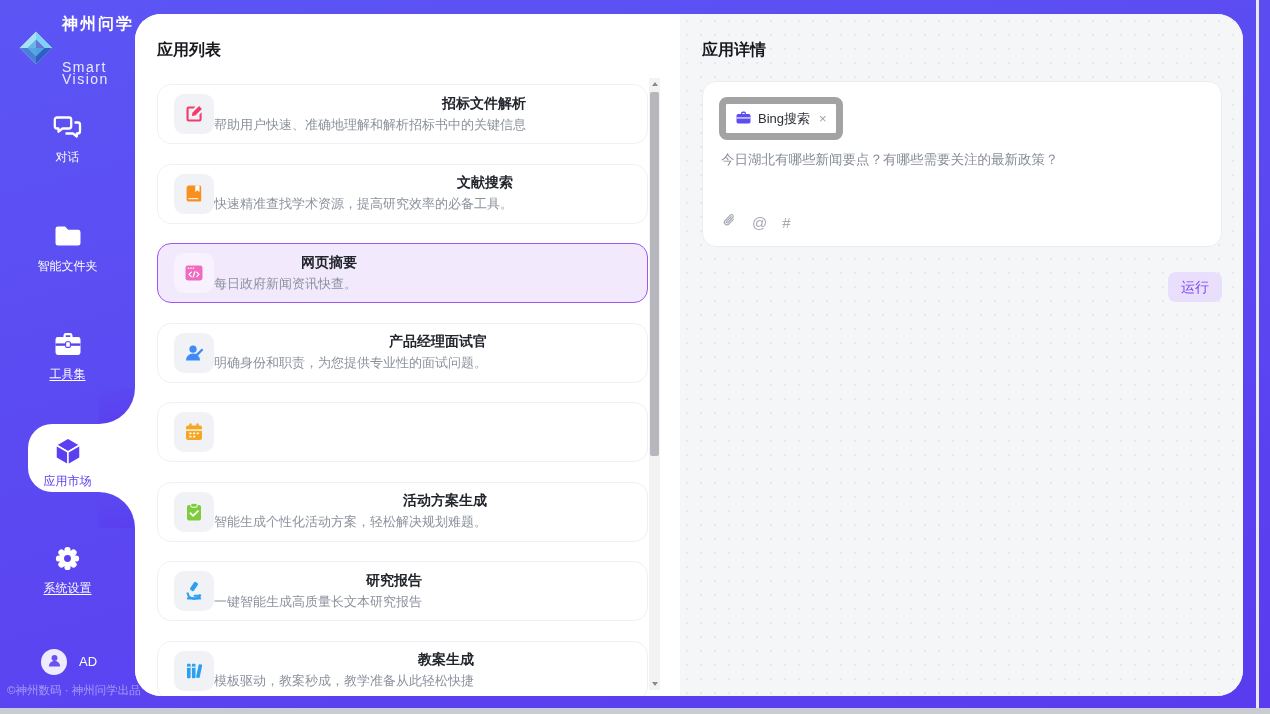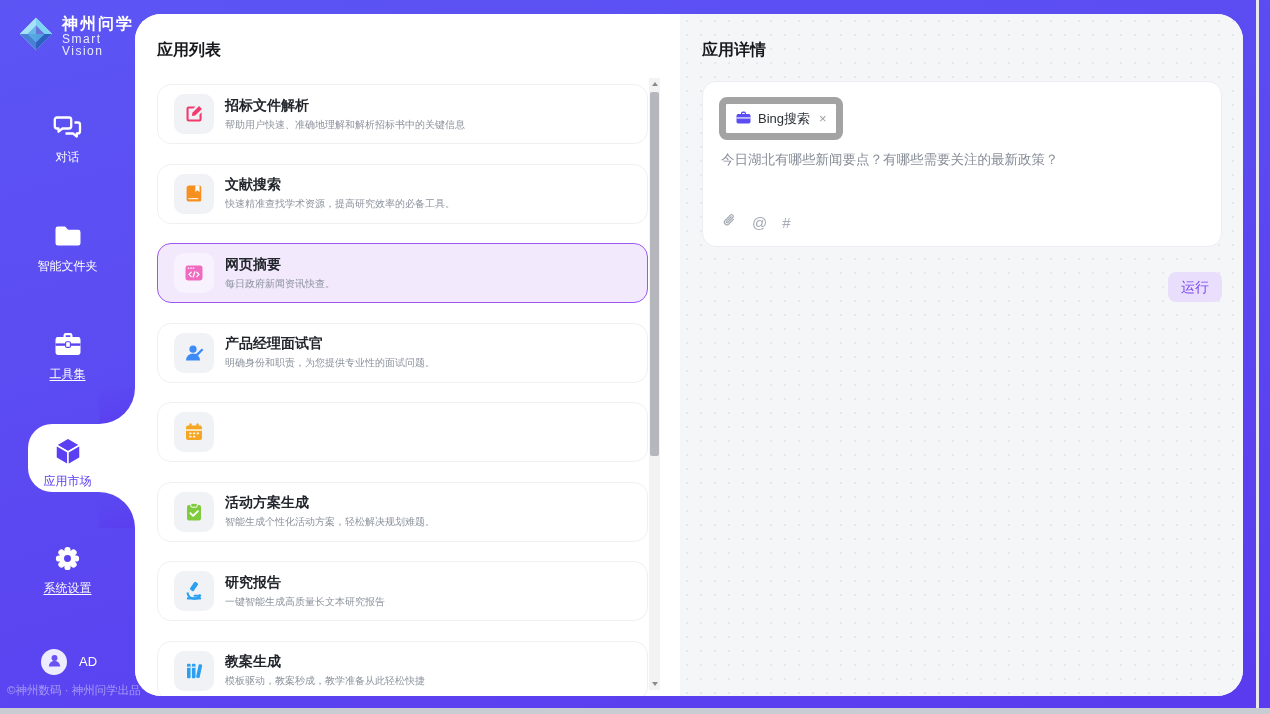--- a/index.html
+++ b/index.html
@@ -9,21 +9,21 @@
     background:linear-gradient(165deg,#5C55F4 0%,#5A3BEF 100%);
   }
   
   .right-gap{position:absolute;left:1256px;top:0;width:3px;height:708px;background:#E9E9EE;}
   .bottom-strip{position:absolute;left:0;top:708px;width:1270px;height:6px;background:#C9CCD3;}
 
   
   .sidebar{position:absolute;left:0;top:0;width:135px;height:708px;}
   .logo{position:absolute;left:17px;top:15px;display:flex;align-items:center;gap:7px;}
   .logo-text .cn{color:#fff;font-size:16px;font-weight:bold;letter-spacing:2px;line-height:18px;}
-  .logo-text .en{color:#EAEBFF;font-size:12px;letter-spacing:1.5px;line-height:12px;}
+  .logo-text .en{color:#EAEBFF;font-size:14px;letter-spacing:1.5px;line-height:12px;margin-top:28px;}
   .nav-item{position:absolute;left:0;width:135px;text-align:center;color:#fff;cursor:pointer;}
   .nav-item .nicon{height:30px;display:flex;align-items:center;justify-content:center;}
   .nav-item .nlabel{font-size:12px;margin-top:7px;display:inline-block;}
   .nav-item .nlabel.u{text-decoration:underline;text-underline-offset:2px;}
   .nav-chat{top:112px;} .nav-folder{top:221px;} .nav-tools{top:329px;}
   .nav-market{top:436px;color:#5B3FF2;} .nav-settings{top:543px;}
 
   
   .active-pill{position:absolute;left:28px;top:424px;width:107px;height:68px;background:#fff;border-radius:24px 0 0 24px;}
   .curve{position:absolute;left:99px;width:36px;height:36px;background:#fff;}
@@ -40,28 +40,28 @@
   
   .content{position:absolute;left:135px;top:14px;width:1108px;height:682px;border-radius:26px;overflow:hidden;display:flex;background:#fff;}
   .list-panel{width:545px;position:relative;background:#fff;flex:0 0 545px;}
   .detail-panel{flex:1;position:relative;background-color:#F5F6F8;
     background-image:radial-gradient(#E7E8EC 1px,transparent 1.2px);background-size:14px 14px;}
   .panel-title{position:absolute;top:26px;left:22px;font-size:16px;font-weight:bold;color:#17191D;}
 
   
   .cards{position:absolute;top:70px;left:22px;width:491px;}
   .card{box-sizing:border-box;height:60px;margin-bottom:19.5px;border:1px solid #F0F0F4;border-radius:14px;
-    background:#fff;display:flex;align-items:center;padding:0 14px 0 16px;gap:11px;cursor:pointer;}
+    background:#fff;display:flex;align-items:center;padding:0 14px 0 16px;cursor:pointer;text-align:right;}
   .card.selected{background:#F2E9FD;border:1px solid #9B57F2;}
   .card-icon{width:40px;height:40px;border-radius:10px;background:#F1F2F6;flex:0 0 40px;
     display:flex;align-items:center;justify-content:center;}
   .card.selected .card-icon{background:#F8F2FE;}
   .card-text{min-width:0;}
   .card-title{font-size:14px;font-weight:bold;color:#22262C;line-height:17px;}
-  .card-desc{font-size:10px;color:#8C929C;margin-top:4px;white-space:nowrap;overflow:hidden;}
+  .card-desc{font-size:13px;color:#8C929C;margin-top:4px;white-space:nowrap;overflow:hidden;}
 
   
   .scrollbar{position:absolute;left:514px;top:64px;width:11px;height:612px;background:#F3F3F4;}
   .sb-btn{position:absolute;left:0;width:11px;height:13px;background:#F3F3F4;cursor:pointer;}
   .sb-btn.up{top:0;} .sb-btn.down{bottom:0;}
   .sb-btn .tri{position:absolute;left:2.5px;width:0;height:0;border-left:3px solid transparent;border-right:3px solid transparent;}
   .sb-btn.up .tri{top:4px;border-bottom:4px solid #8A8A8E;}
   .sb-btn.down .tri{top:5px;border-top:4px solid #8A8A8E;}
   .sb-thumb{position:absolute;left:1px;top:14px;width:9px;height:364px;background:#B5B7BC;border-radius:2px;cursor:pointer;}
 

